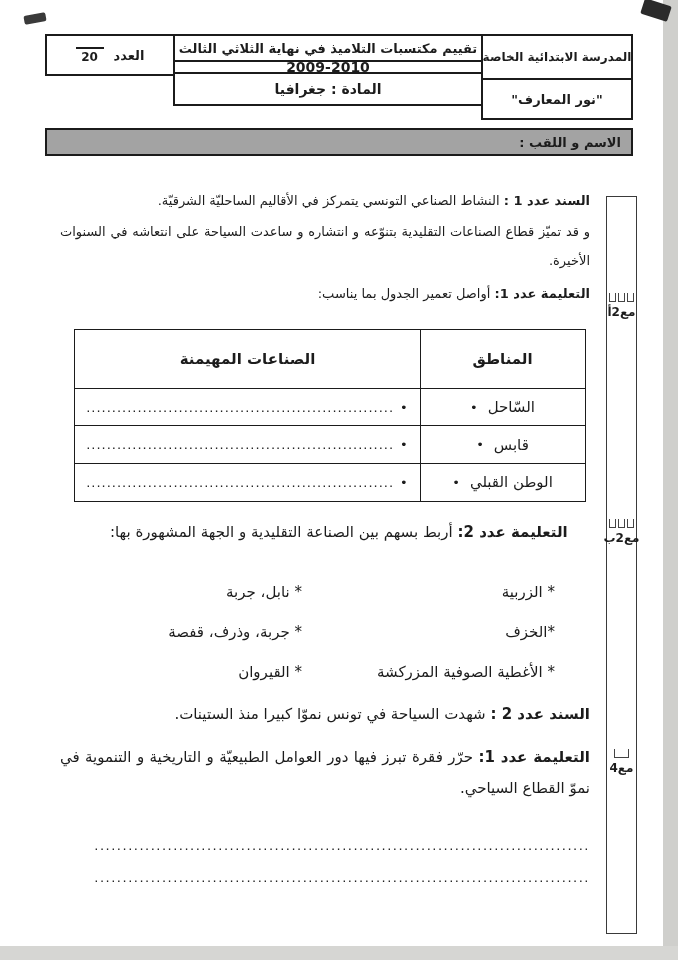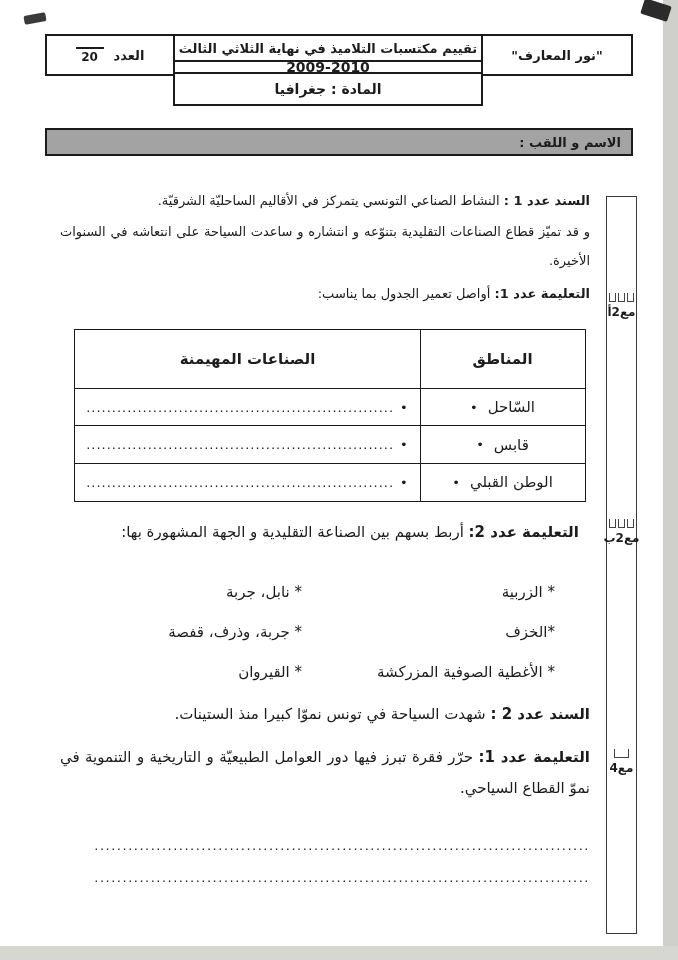--- a/index.html
+++ b/index.html
@@ -60,21 +60,21 @@
   .tcell { border:1.5px solid #1b1b1b; margin:-0.75px; background:#fff;
            display:flex; align-items:center; }
   .thead { justify-content:center; font-weight:bold; height:60px; }
   .trow  { height:39px; }
   .tregion { justify-content:center; gap:10px; }
   .tind { padding:0 12px; gap:6px; overflow:hidden; }
   .blt { font-size:13px; }
   .dots-cell { white-space:nowrap; overflow:hidden; letter-spacing:1px; font-size:13px; color:#222; }
 
   
-  .instr2 { position:absolute; left:110px; top:518px; width:480px; font-size:15px; line-height:28px; text-align:center; }
+  .instr2 { position:absolute; left:110px; top:518px; width:480px; font-size:15px; line-height:28px; text-align:left; }
   .match { position:absolute; left:75px; top:572px; width:510px;
            display:grid; grid-template-columns:245px 1fr; row-gap:0; font-size:15px; }
   .mcell { height:40px; display:flex; align-items:center; }
   .mcraft { padding-right:30px; }
   .mregion { padding-right:38px; }
 
   
   .sanad2 { position:absolute; left:60px; top:700px; width:530px; font-size:15px; line-height:28px; }
   .instr3 { position:absolute; left:60px; top:742px; width:530px; font-size:15px; line-height:31px; text-align:justify; }
   .ans { position:absolute; left:92px; width:498px; font-size:13px; letter-spacing:1.5px;
@@ -99,20 +99,21 @@
 
 <div class="page">
 
   <div class="edge-right"></div>
   <div class="edge-bottom"></div>
   <div class="artifact-tl"></div>
   <div class="artifact-tr"></div>
 
   <div class="header-table">
     <div class="hcol">
+      <div class="hcell school-1">المدرسة الابتدائية الخاصة</div>
       <div class="hcell school-2">"نور المعارف"</div>
     </div>
     <div class="hcol">
       <div class="hcell center-1">تقييم مكتسبات التلاميذ في نهاية الثلاثي الثالث</div>
       <div class="hcell center-2">
           <span dir="ltr">2009-2010</span>
         </div>
       <div class="hcell center-3">المادة : جغرافيا</div>
     </div>
     <div class="hcol">

